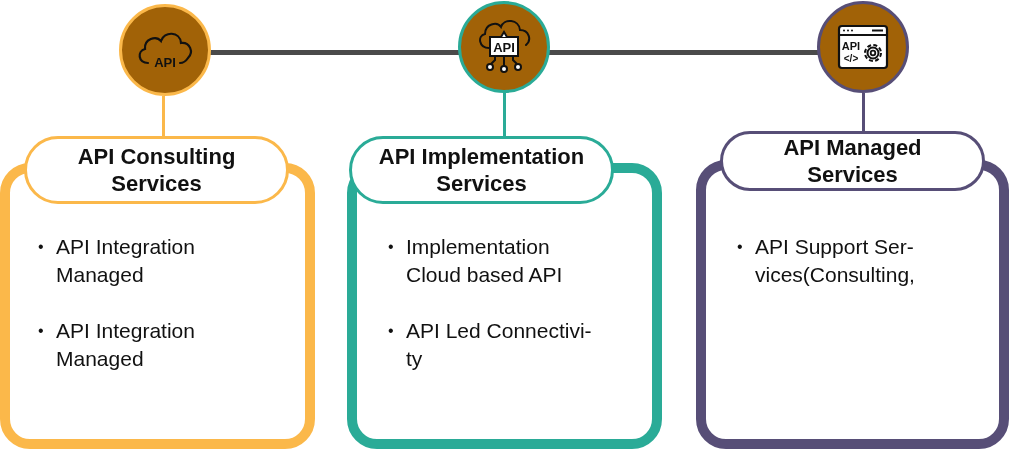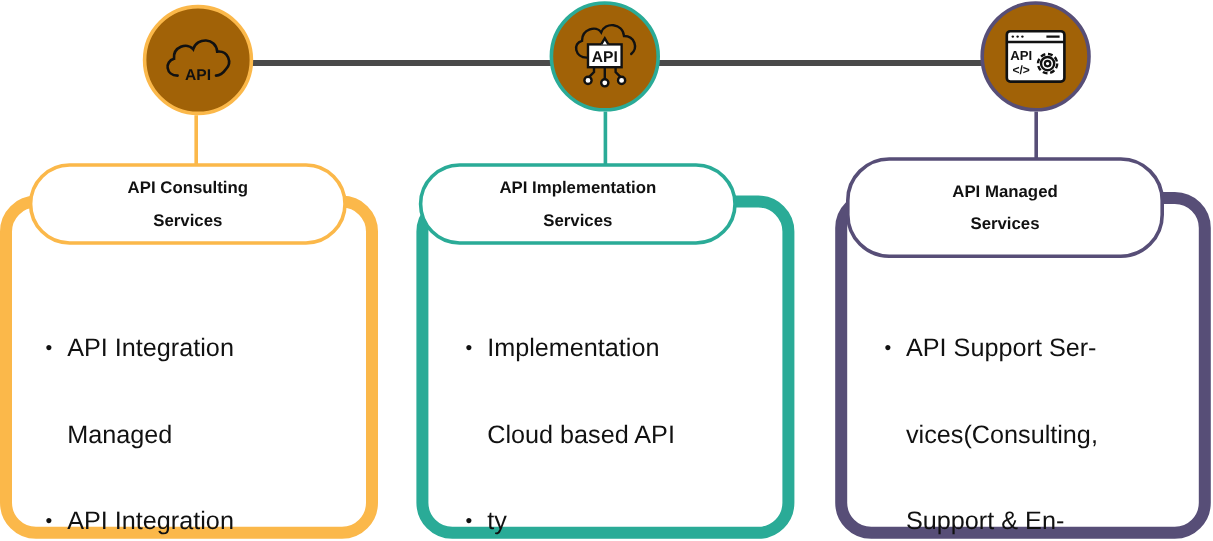--- a/index.html
+++ b/index.html
@@ -52,21 +52,21 @@
       box-sizing: border-box;
       border: 3px solid;
       border-radius: 36px;
       background: #ffffff;
       display: flex;
       flex-direction: column;
       align-items: center;
       justify-content: center;
       text-align: center;
       font-weight: bold;
-      font-size: 14px;
+      font-size: 22px;
       line-height: 27px;
       color: #111111;
     }
     .pill span { display: block; }
     ul.bullets {
       position: absolute;
       margin: 0;
       padding: 0;
       list-style: none;
       font-size: 21px;
@@ -77,21 +77,21 @@
       position: relative;
       padding-left: 18px;
       margin-bottom: 28px;
     }
     ul.bullets li .dot {
       position: absolute;
       left: 0;
       top: 0;
       font-size: 16px;
     }
-    ul.bullets li .line { display: block; margin-top: 44px; }
+    ul.bullets li .line { display: block; }
   </style>
 </head>
 <body>
 
 <div>
 
   <div class="connector-line"></div>
 
   <div class="node-circle" style="left:119px; top:4px; border-color:#fbb84a;">
     <svg width="62" height="46" viewBox="0 0 62 46">
@@ -143,20 +143,21 @@
     <span>Services</span>
   </div>
   <ul class="bullets" style="left:388px; top:233px; width:250px;">
     <li>
       <span class="dot">•</span>
       <span class="line">Implementation</span>
       <span class="line">Cloud based API</span>
     </li>
     <li>
       <span class="dot">•</span>
+      <span class="line">API Led Connectivi-</span>
       <span class="line">ty</span>
     </li>
   </ul>
 
   <div class="node-circle" style="left:817px; top:1px; border-color:#574e77;">
     <svg width="54" height="48" viewBox="0 0 54 48">
       <rect x="3" y="3" width="48" height="42" rx="3" fill="#fff" stroke="#111" stroke-width="2.2"></rect>
       <line x1="3" y1="12" x2="51" y2="12" stroke="#111" stroke-width="2"></line>
       <circle cx="8" cy="7.5" r="1" fill="#111"></circle>
       <circle cx="12" cy="7.5" r="1" fill="#111"></circle>
@@ -168,26 +169,25 @@
         <circle cx="37" cy="30" r="8" fill="none" stroke="#111" stroke-width="2" stroke-dasharray="4 2.3"></circle>
         <circle cx="37" cy="30" r="5.5" fill="none" stroke="#111" stroke-width="2"></circle>
         <circle cx="37" cy="30" r="2.3" fill="none" stroke="#111" stroke-width="1.8"></circle>
       </g>
     </svg>
   </div>
   <div class="stem" style="left:862px; top:93px; height:40px; background:#574e77;"></div>
 
   <div class="card" style="left:696px; top:160px; width:313px; height:289px; border-color:#574e77;">
   </div>
-  <div class="pill" style="left:705px; top:131px; width:265px; height:84px; border-color:#574e77;">
+  <div class="pill" style="left:720px; top:131px; width:265px; height:60px; border-color:#574e77;">
     <span>API Managed</span>
     <span>Services</span>
   </div>
   <ul class="bullets" style="left:737px; top:233px; width:250px;">
     <li>
       <span class="dot">•</span>
       <span class="line">API Support Ser-</span>
       <span class="line">vices(Consulting,</span>
-      <span class="line">Support &amp; En-</span>
     </li>
   </ul>
 
 </div>
 
 </body></html>

